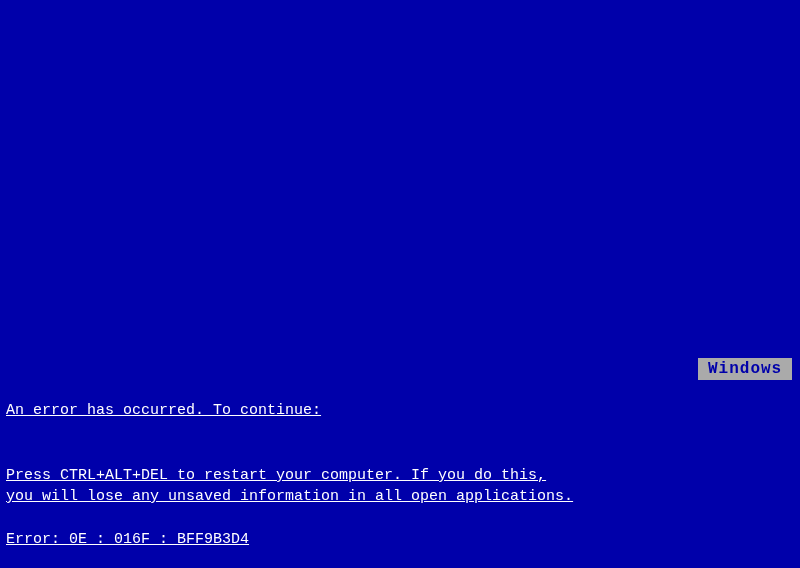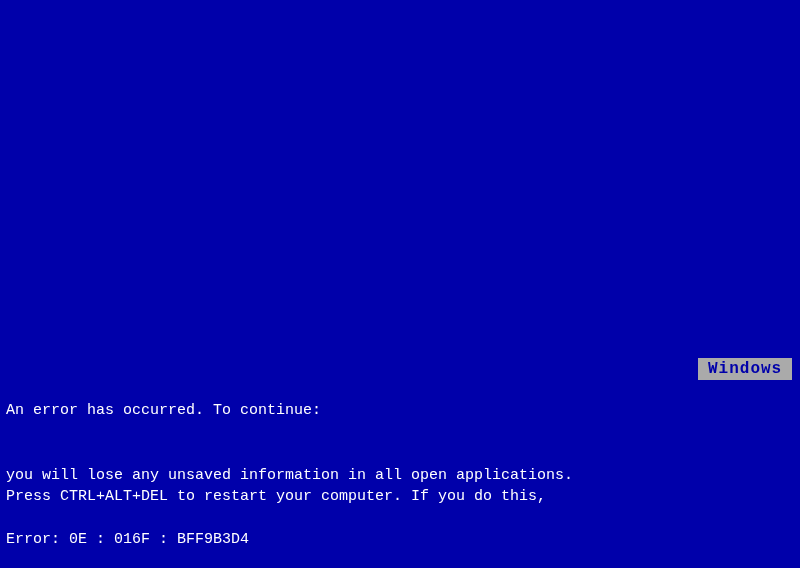--- a/index.html
+++ b/index.html
@@ -47,20 +47,21 @@
       margin-left: 6px;
       margin-right: 6px;
     }
 
     .line {
       font-family: "Courier New", Courier, monospace;
       font-size: 15px;
       color: #FFFFFF;
       line-height: 1.4;
       white-space: pre;
+      text-decoration: underline;
     }
 
     .blank {
       height: 22px;
     }
 
     @keyframes blink {
       0%, 100% { opacity: 1; }
       50% { opacity: 0; }
     }
@@ -70,19 +71,19 @@
 
 <div class="bsod-container">
   <div style="margin-top: 178px; text-align: left; padding-left: 348px;">
     <span class="windows-badge">Windows</span>
   </div>
 
   <div class="content-area">
     <div class="line">An error has occurred. To continue:</div>
     <div class="blank"></div>
     <div class="blank"></div>
+    <div class="line">Press CTRL+ALT+DEL to restart your computer. If you do this,</div>
     <div class="line">you will lose any unsaved information in all open applications.</div>
-    <div class="line">Press CTRL+ALT+DEL to restart your computer. If you do this,</div>
     <div class="blank"></div>
     <div class="line">Error: 0E : 016F : BFF9B3D4</div>
 
   </div>
 </div>
 
 </body></html>

